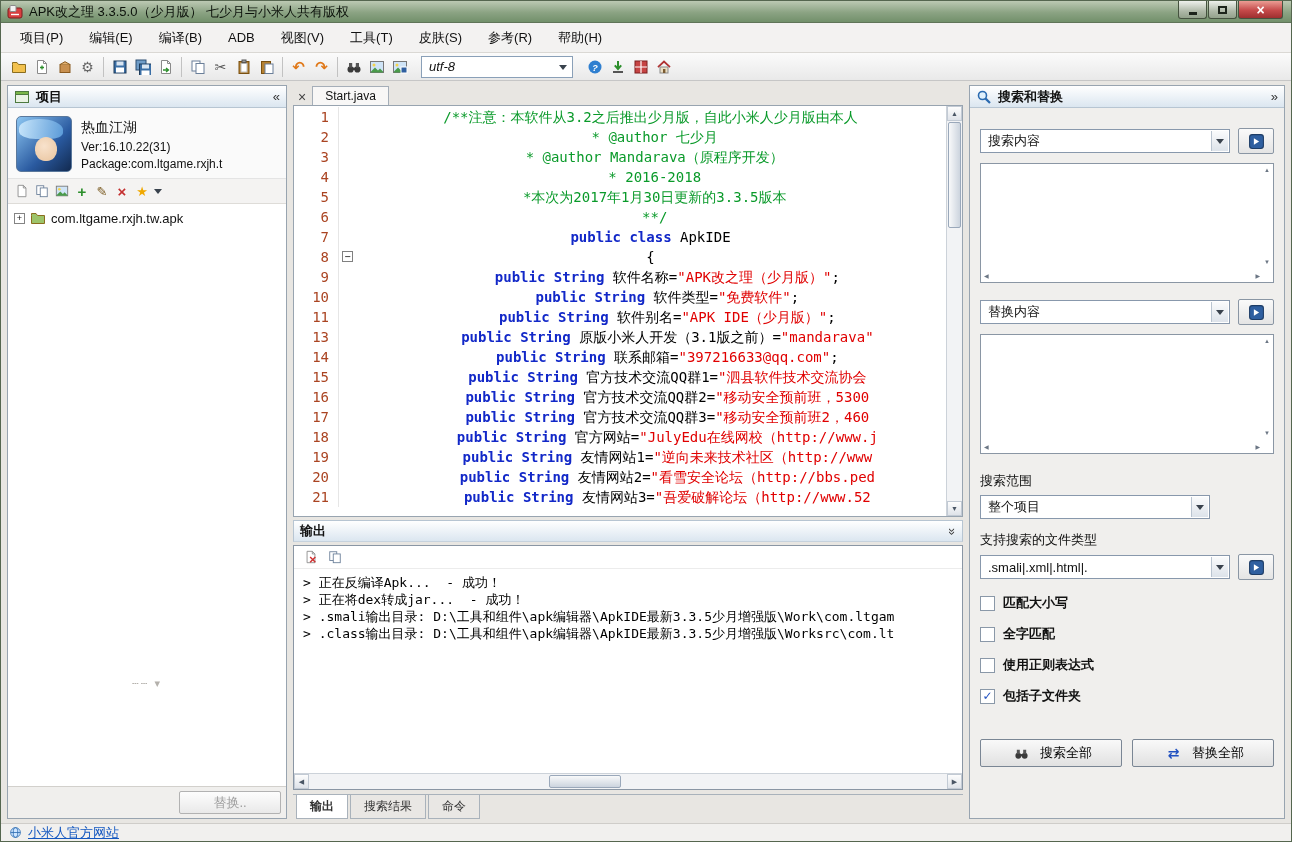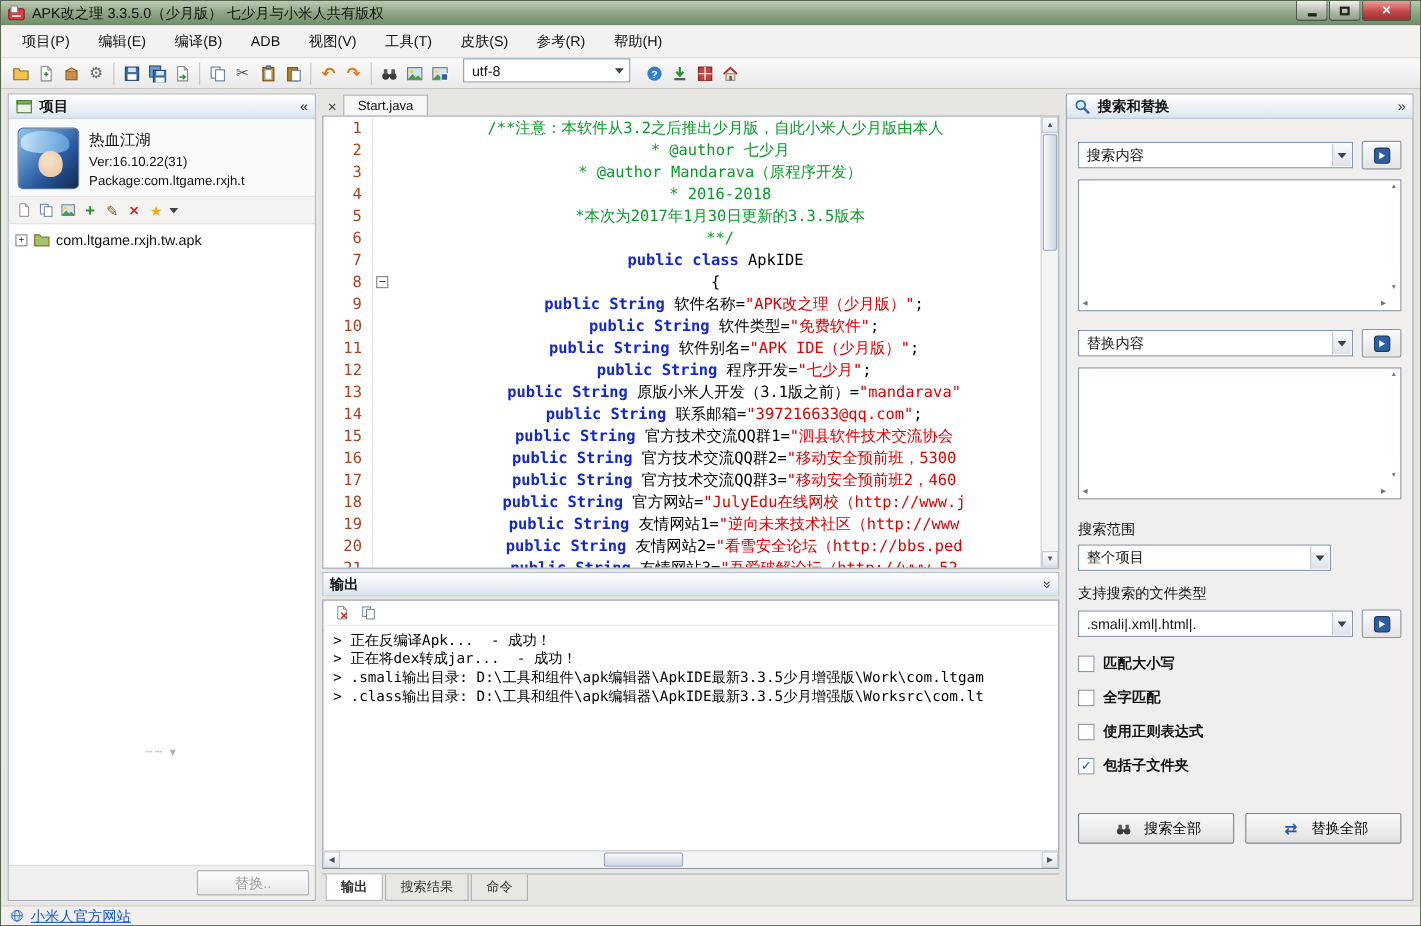--- a/index.html
+++ b/index.html
@@ -20,21 +20,21 @@
   .wbtn.close{width:45px;background:linear-gradient(#eb9d94,var(--close-button-red,#c54a4a) 55%,#9e2f2f);color:#fff;font-weight:bold;}
   .glyph-min{width:8px;height:3px;background:#1d241b;margin-top:7px;}
   .glyph-max{width:9px;height:8px;border:2px solid #1d241b;}
   .g-x::before{content:"×";font-size:14px;line-height:1;}
 
   
   .menubar{position:absolute;top:22px;left:0;right:0;height:30px;background:#f3f2f1;border-bottom:1px solid #dad8d4;
     display:flex;align-items:center;padding:0 6px;}
   .menu-item{padding:5px 13px;white-space:nowrap;}
   .toolbar{position:absolute;top:52px;left:0;right:0;height:28px;background:linear-gradient(#fbfbfb,#e9e9e9);
-    border-bottom:1px solid #c6c6c6;display:flex;padding:0 6px;}
+    border-bottom:1px solid #c6c6c6;display:flex;align-items:center;padding:0 6px;font-style:italic;}
   .tgroup{display:flex;align-items:center;}
   .tico{width:23px;height:22px;display:inline-flex;align-items:center;justify-content:center;font-size:14px;}
   .tico svg{width:16px;height:16px;}
   .tsep{width:1px;height:20px;background:#c2c2c2;margin:0 4px;display:inline-block;}
   .enc-combo{width:152px;height:22px;background:#fff;border:1px solid #8aa0b8;display:flex;align-items:center;
     padding-left:7px;margin:0 10px;position:relative;font-size:13px;}
   .caret{width:0;height:0;border-left:4px solid transparent;border-right:4px solid transparent;border-top:5px solid #39424d;}
   .caret-plain{position:absolute;right:5px;top:8px;}
 
   
@@ -418,21 +418,20 @@
             <div class="cl"><span class="ln">2</span><span class="fold-col"></span><span class="lc"><span class="tk-c"> * @author 七少月</span></span></div>
             <div class="cl"><span class="ln">3</span><span class="fold-col"></span><span class="lc"><span class="tk-c"> * @author Mandarava（原程序开发）</span></span></div>
             <div class="cl"><span class="ln">4</span><span class="fold-col"></span><span class="lc"><span class="tk-c"> * 2016-2018</span></span></div>
             <div class="cl"><span class="ln">5</span><span class="fold-col"></span><span class="lc"><span class="tk-c"> *本次为2017年1月30日更新的3.3.5版本</span></span></div>
             <div class="cl"><span class="ln">6</span><span class="fold-col"></span><span class="lc"><span class="tk-c"> **/</span></span></div>
             <div class="cl"><span class="ln">7</span><span class="fold-col"></span><span class="lc"><span class="tk-k">public class </span><span class="tk-p">ApkIDE</span></span></div>
             <div class="cl"><span class="ln">8</span><span class="fold-col"><span class="fold-box">−</span></span><span class="lc"><span class="tk-p">{</span></span></div>
             <div class="cl"><span class="ln">9</span><span class="fold-col"></span><span class="lc"><span class="tk-p">    </span><span class="tk-k">public String </span><span class="tk-p">软件名称=</span><span class="tk-s">"APK改之理（少月版）"</span><span class="tk-p">;</span></span></div>
             <div class="cl"><span class="ln">10</span><span class="fold-col"></span><span class="lc"><span class="tk-p">    </span><span class="tk-k">public String </span><span class="tk-p">软件类型=</span><span class="tk-s">"免费软件"</span><span class="tk-p">;</span></span></div>
             <div class="cl"><span class="ln">11</span><span class="fold-col"></span><span class="lc"><span class="tk-p">    </span><span class="tk-k">public String </span><span class="tk-p">软件别名=</span><span class="tk-s">"APK IDE（少月版）"</span><span class="tk-p">;</span></span></div>
-            <div class="cl"><span class="ln">12</span><span class="fold-col"></span><span class="lc"><span class="tk-p">    </span><span class="tk-k">public String </span><span class="tk-p">程序开发=</span><span class="tk-s">"七少月"</span><span class="tk-p">;</span></span></div>
             <div class="cl"><span class="ln">13</span><span class="fold-col"></span><span class="lc"><span class="tk-p">    </span><span class="tk-k">public String </span><span class="tk-p">原版小米人开发（3.1版之前）=</span><span class="tk-s">"mandarava"</span></span></div>
             <div class="cl"><span class="ln">14</span><span class="fold-col"></span><span class="lc"><span class="tk-p">    </span><span class="tk-k">public String </span><span class="tk-p">联系邮箱=</span><span class="tk-s">"397216633@qq.com"</span><span class="tk-p">;</span></span></div>
             <div class="cl"><span class="ln">15</span><span class="fold-col"></span><span class="lc"><span class="tk-p">    </span><span class="tk-k">public String </span><span class="tk-p">官方技术交流QQ群1=</span><span class="tk-s">"泗县软件技术交流协会</span></span></div>
             <div class="cl"><span class="ln">16</span><span class="fold-col"></span><span class="lc"><span class="tk-p">    </span><span class="tk-k">public String </span><span class="tk-p">官方技术交流QQ群2=</span><span class="tk-s">"移动安全预前班，5300</span></span></div>
             <div class="cl"><span class="ln">17</span><span class="fold-col"></span><span class="lc"><span class="tk-p">    </span><span class="tk-k">public String </span><span class="tk-p">官方技术交流QQ群3=</span><span class="tk-s">"移动安全预前班2，460</span></span></div>
             <div class="cl"><span class="ln">18</span><span class="fold-col"></span><span class="lc"><span class="tk-p">    </span><span class="tk-k">public String </span><span class="tk-p">官方网站=</span><span class="tk-s">"JulyEdu在线网校（http://www.j</span></span></div>
             <div class="cl"><span class="ln">19</span><span class="fold-col"></span><span class="lc"><span class="tk-p">    </span><span class="tk-k">public String </span><span class="tk-p">友情网站1=</span><span class="tk-s">"逆向未来技术社区（http://www</span></span></div>
             <div class="cl"><span class="ln">20</span><span class="fold-col"></span><span class="lc"><span class="tk-p">    </span><span class="tk-k">public String </span><span class="tk-p">友情网站2=</span><span class="tk-s">"看雪安全论坛（http://bbs.ped</span></span></div>
             <div class="cl"><span class="ln">21</span><span class="fold-col"></span><span class="lc"><span class="tk-p">    </span><span class="tk-k">public String </span><span class="tk-p">友情网站3=</span><span class="tk-s">"吾爱破解论坛（http://www.52</span></span></div>
           </div>

